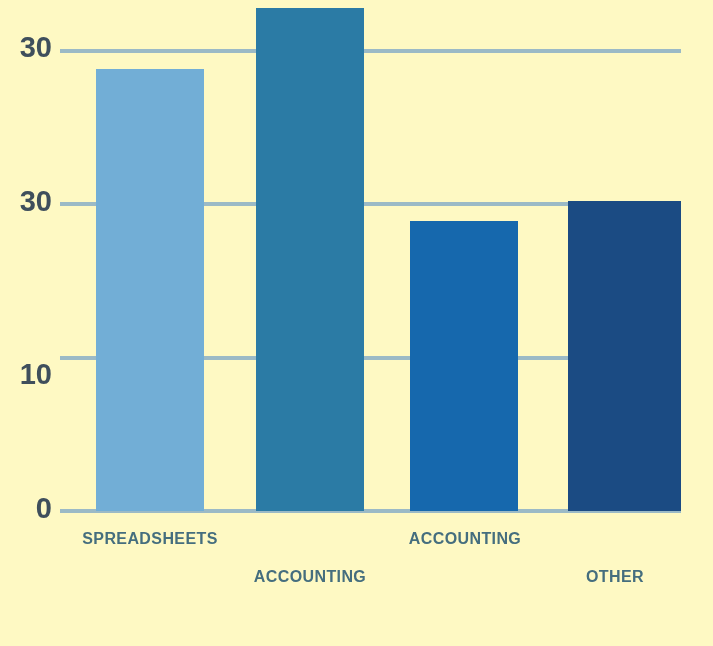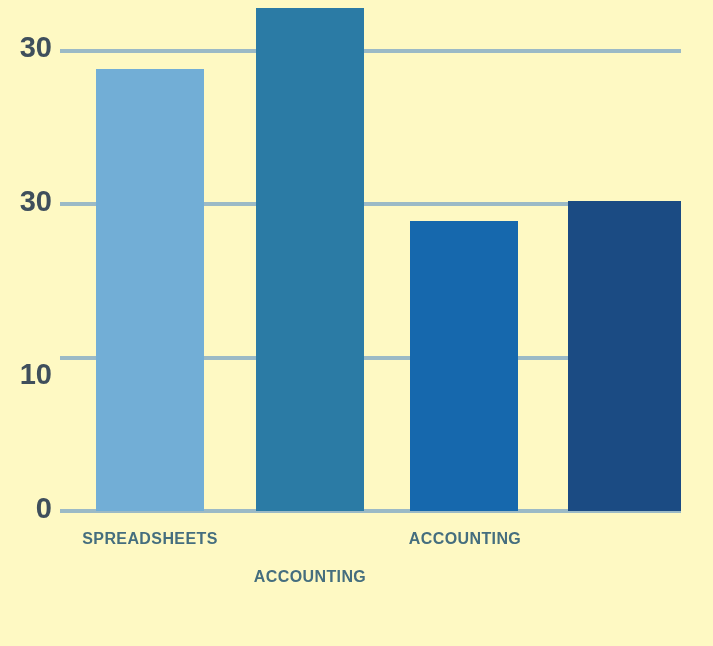--- a/index.html
+++ b/index.html
@@ -109,16 +109,19 @@
     </div>
 
     <div class="cat-label cat-row-bottom" style="left:200px; width:220px;">
       <div>ACCOUNTING</div>
     </div>
 
     <div class="cat-label cat-row-top" style="left:355px; width:220px;">
       <div>ACCOUNTING</div>
     </div>
 
+    <div class="cat-label cat-row-bottom" style="left:520px; width:190px;">
+      <div>OTHER</div>
+    </div>
 
   </div>
 
 </div>
 
 </body></html>

